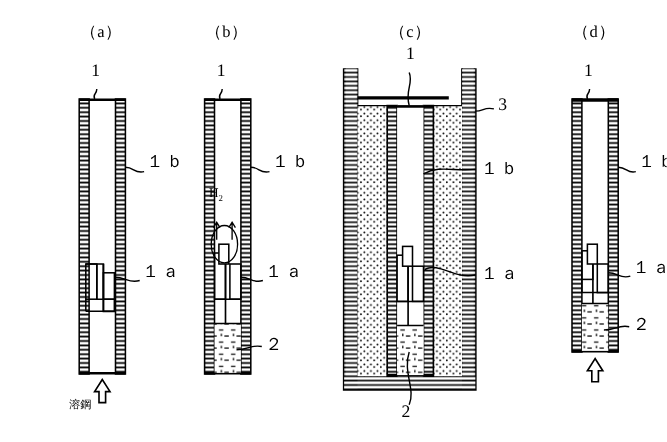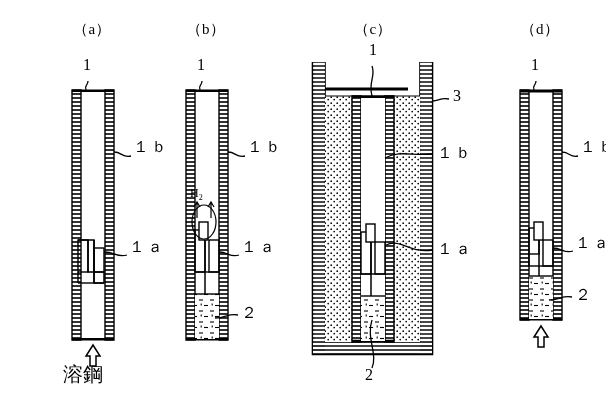--- a/index.html
+++ b/index.html
@@ -12,21 +12,21 @@
   .panel-caption{
     position:absolute;font-size:15px;letter-spacing:0.5px;
     white-space:nowrap;text-align:center;
   }
   .ref{
     position:absolute;font-size:16px;white-space:nowrap;
     letter-spacing:2px;
   }
   .ref.small{letter-spacing:1px;}
   .jp{
-    position:absolute;font-size:20px;white-space:nowrap;
+    position:absolute;font-size:10px;white-space:nowrap;
     font-family:"DejaVu Sans","Liberation Sans",sans-serif;
     letter-spacing:0px;
   }
   .h2lbl{
     position:absolute;font-size:12px;white-space:nowrap;
     font-family:"Liberation Serif","DejaVu Serif",serif;
   }
   .h2lbl sub{font-size:8px;}
   svg{position:absolute;left:0;top:0;overflow:visible;}
   .ln{stroke:#000;fill:none;}
@@ -175,21 +175,21 @@
 
   <div class="ref small" style="left:83px;top:56px;">1</div>
   <div class="ref" style="left:133px;top:137px;">１ｂ</div>
   <div class="ref" style="left:129px;top:237px;">１ａ</div>
   <div class="jp" style="left:63px;top:361px;">溶鋼</div>
 
   <div class="ref small" style="left:197px;top:56px;">1</div>
   <div class="ref" style="left:247px;top:137px;">１ｂ</div>
   <div class="ref" style="left:241px;top:237px;">１ａ</div>
   <div class="ref" style="left:241px;top:303px;">２</div>
-  <div class="h2lbl" style="left:190px;top:186px;"><span>H</span><sub>2</sub></div>
+  <div class="h2lbl" style="left:190px;top:168px;"><span>H</span><sub>2</sub></div>
 
   <div class="ref small" style="left:369px;top:41px;">1</div>
   <div class="ref small" style="left:453px;top:87px;">3</div>
   <div class="ref" style="left:437px;top:143px;">１ｂ</div>
   <div class="ref" style="left:437px;top:239px;">１ａ</div>
   <div class="ref small" style="left:365px;top:366px;">2</div>
 
   <div class="ref small" style="left:531px;top:56px;">1</div>
   <div class="ref" style="left:580px;top:137px;">１ｂ</div>
   <div class="ref" style="left:575px;top:233px;">１ａ</div>

